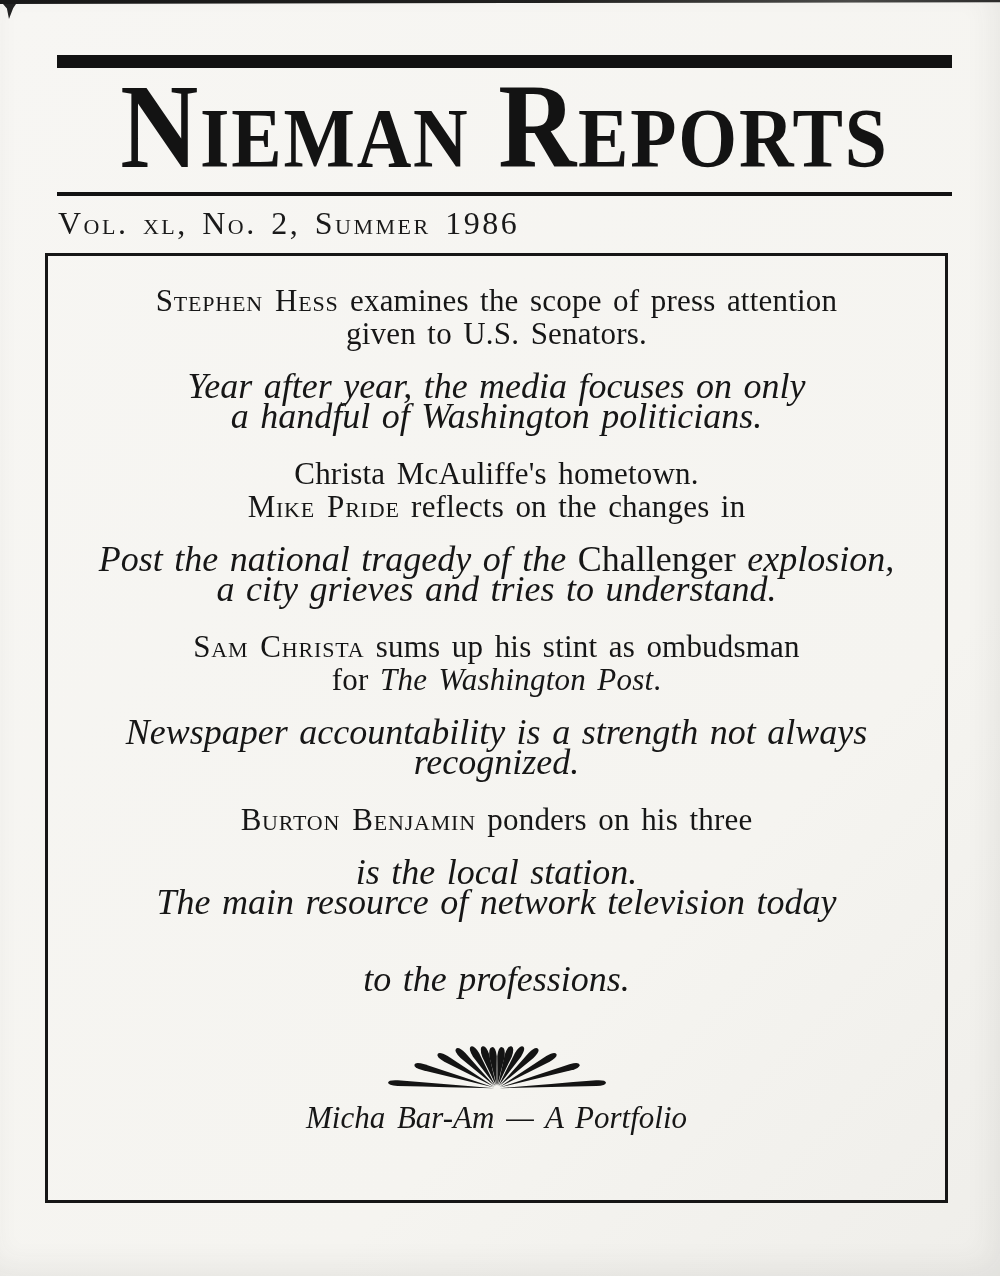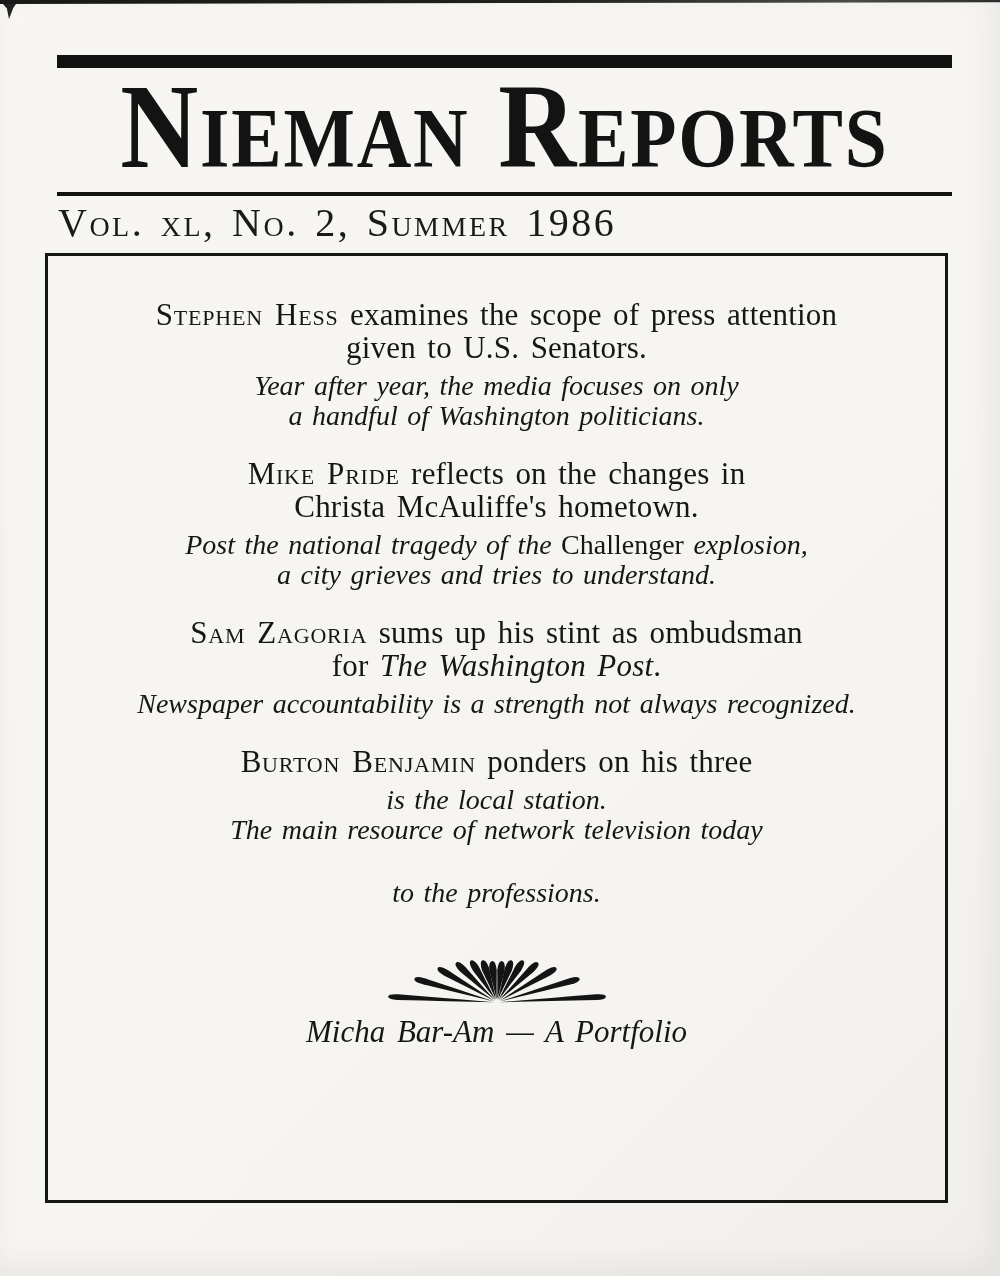--- a/index.html
+++ b/index.html
@@ -43,42 +43,42 @@
     transform:scaleX(0.90);
     transform-origin:center;
     color:#131313;
   }
   .rule-thin{
     position:absolute;top:192px;left:57px;width:895px;height:4px;
     background:#121212;
   }
   .vol-line{
     position:absolute;top:206px;left:58px;
-    font-size:40px;line-height:34px;
+    font-size:32px;line-height:34px;
     font-variant:small-caps;
     letter-spacing:2.5px;
     word-spacing:4px;
     color:#1a1a1a;
   }
   
   .contents-box{
     position:absolute;top:253px;left:45px;width:903px;height:950px;
     box-sizing:border-box;
     border:3px solid #161616;
     display:flex;flex-direction:column;align-items:center;
-    padding-top:42px;
+    padding-top:28px;
   }
   .toc-item{width:100%;text-align:center;margin-bottom:26px;}
   .headline{
     font-size:31px;line-height:33px;
     word-spacing:3.5px;letter-spacing:0.2px;
   }
   .subtitle{
-    margin-top:7px;
-    font-size:28px;line-height:30px;
+    margin-top:21px;
+    font-size:36px;line-height:30px;
     font-style:italic;
     word-spacing:2.5px;
   }
   .tline{display:block;}
   .sc{font-variant:small-caps;letter-spacing:0.8px;}
   .it{font-style:italic;}
   .rm{font-style:normal;}
   .ornament-wrap{margin-top:22px;line-height:0;}
   .ornament-wrap svg{display:block;}
   .caption{
@@ -110,32 +110,32 @@
           <div class="tline"><span>given to U.S. Senators.</span></div>
         </div>
       <div class="subtitle">
           <div class="tline"><span>Year after year, the media focuses on only</span></div>
           <div class="tline"><span>a handful of Washington politicians.</span></div>
         </div>
     </div>
 
     <div class="toc-item">
       <div class="headline">
+          <div class="tline"><span>Christa McAuliffe's hometown.</span></div>
           <div class="tline"><span class="sc">Mike Pride</span><span> reflects on the changes in</span></div>
-          <div class="tline"><span>Christa McAuliffe's hometown.</span></div>
         </div>
       <div class="subtitle">
           <div class="tline"><span>Post the national tragedy of the </span><span class="rm">Challenger</span><span> explosion,</span></div>
           <div class="tline"><span>a city grieves and tries to understand.</span></div>
         </div>
     </div>
 
     <div class="toc-item">
       <div class="headline">
-          <div class="tline"><span class="sc">Sam Zagoria</span><span> sums up his stint as ombudsman</span></div>
+          <div class="tline"><span class="sc">Sam Christa</span><span> sums up his stint as ombudsman</span></div>
           <div class="tline"><span>for </span><span class="it">The Washington Post</span><span>.</span></div>
         </div>
       <div class="subtitle">
           <div class="tline"><span>Newspaper accountability is a strength not always recognized.</span></div>
         </div>
     </div>
 
     <div class="toc-item">
       <div class="headline">
           <div class="tline"><span class="sc">Burton Benjamin</span><span> ponders on his three</span></div>

